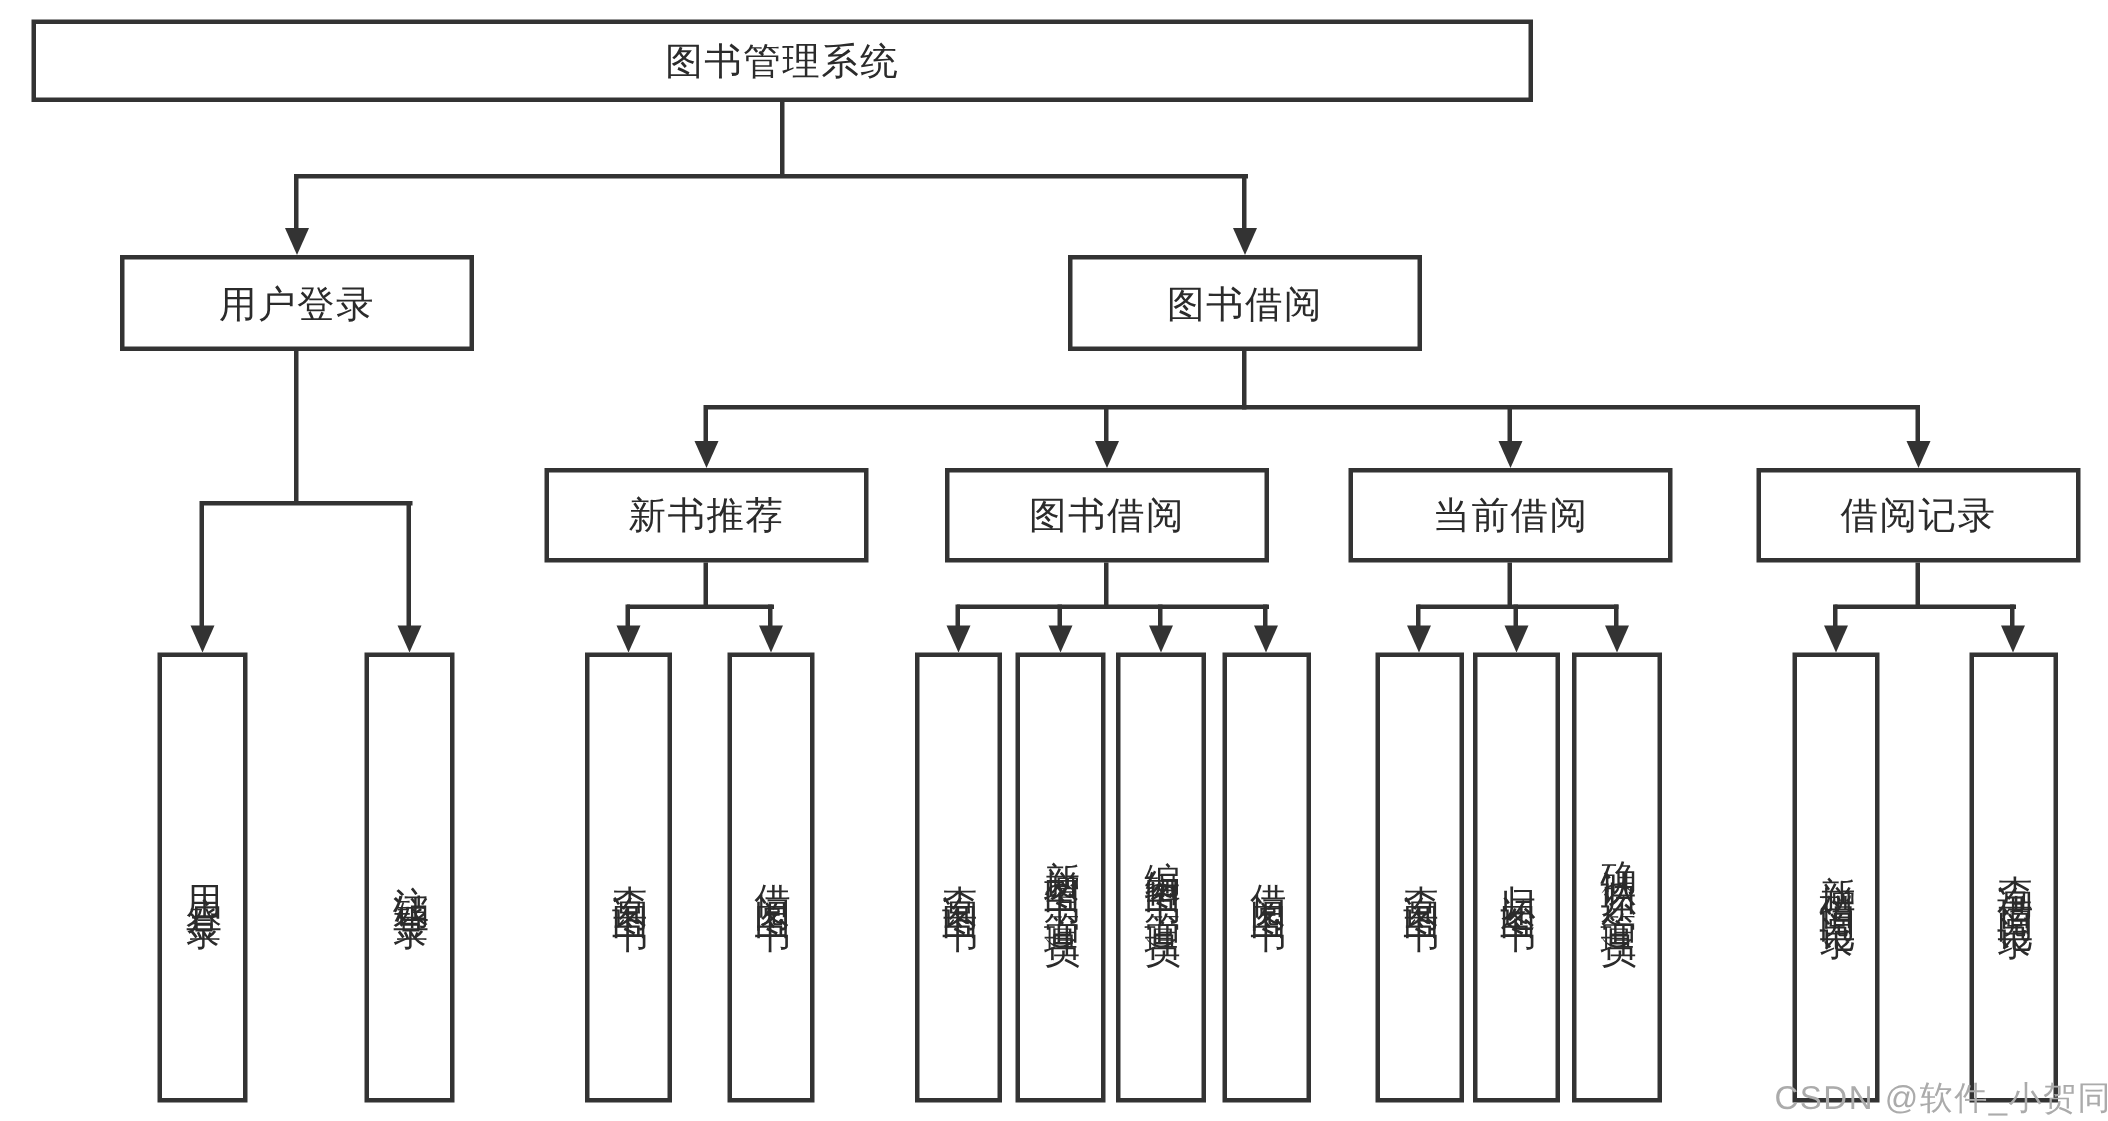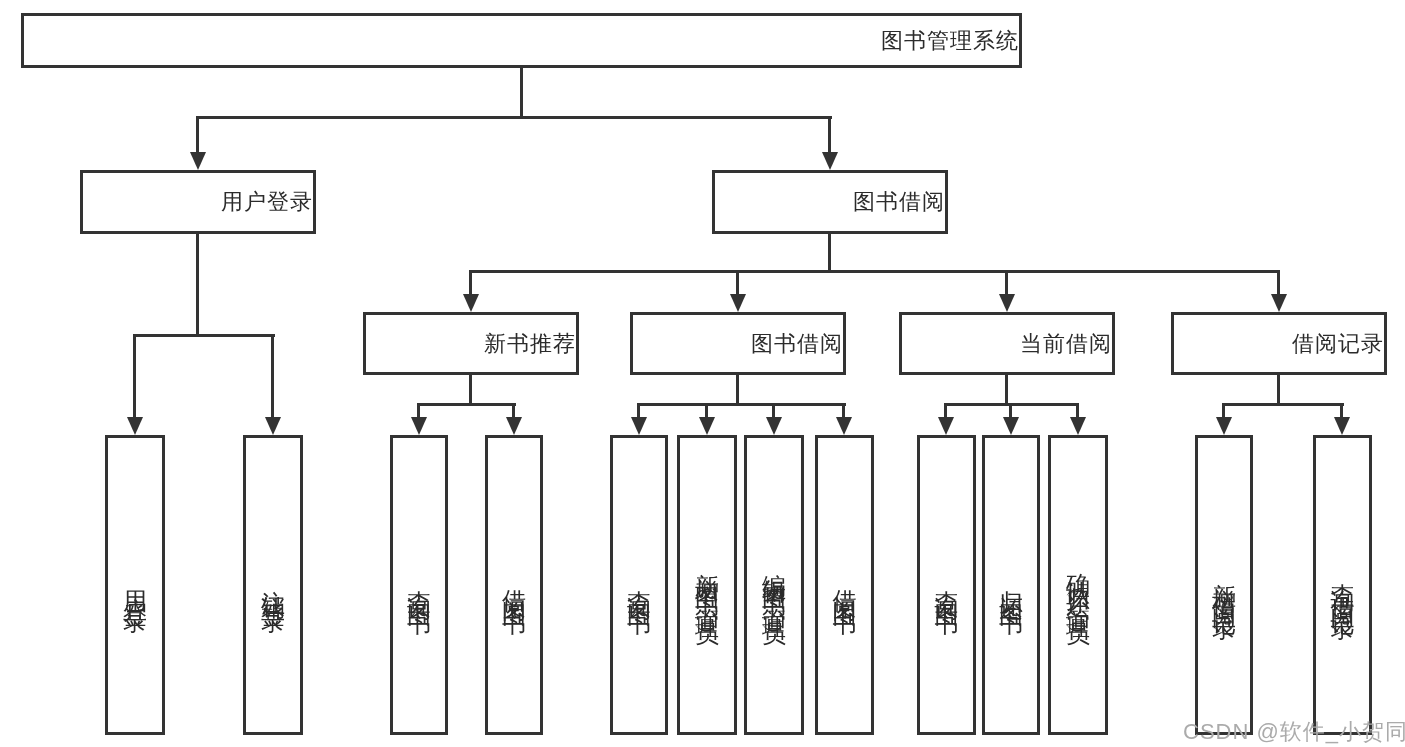--- a/index.html
+++ b/index.html
@@ -9,21 +9,21 @@
     font-family:"Liberation Sans","DejaVu Sans",sans-serif;
     color:var(--text,#2b2b2b);
   }
   .box{
     position:absolute;box-sizing:border-box;
     border:3px solid var(--line,#333333);
     background:#fff;
     display:flex;align-items:center;justify-content:center;
     color:var(--text,#2b2b2b);
   }
-  .hbox{font-size:22px;letter-spacing:1px;justify-content:flex-end;}
+  .hbox{font-size:25px;letter-spacing:1px;}
   .vbox .vtext{
     writing-mode:vertical-rl;
     text-orientation:mixed;
     font-size:24px;line-height:1;letter-spacing:7px;white-space:nowrap;
   }
   .vl{position:absolute;width:3px;background:var(--line,#333333);}
   .hl{position:absolute;height:3px;background:var(--line,#333333);}
   .arr{
     position:absolute;width:0;height:0;
     border-left:8px solid transparent;border-right:8px solid transparent;

